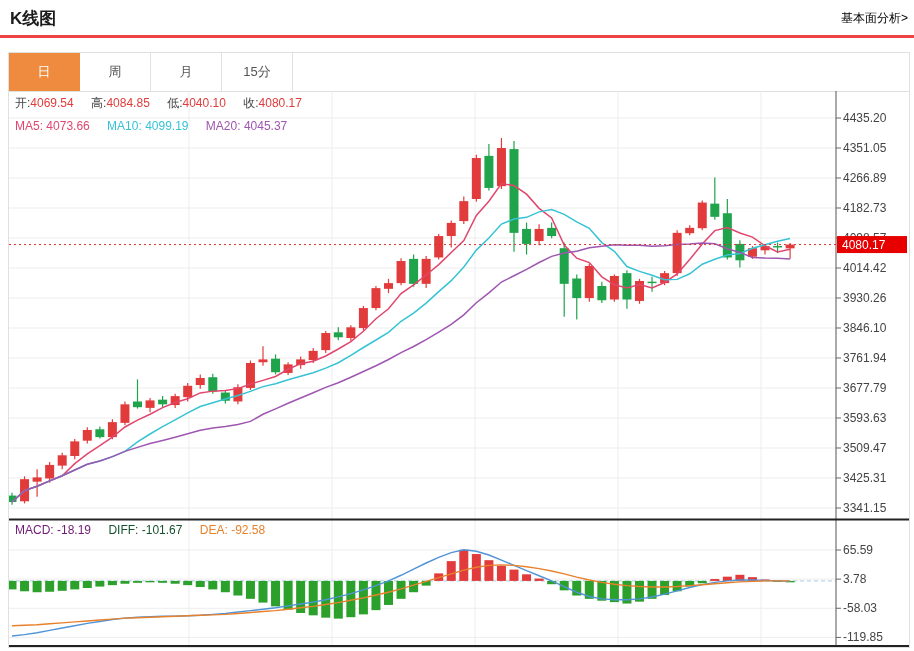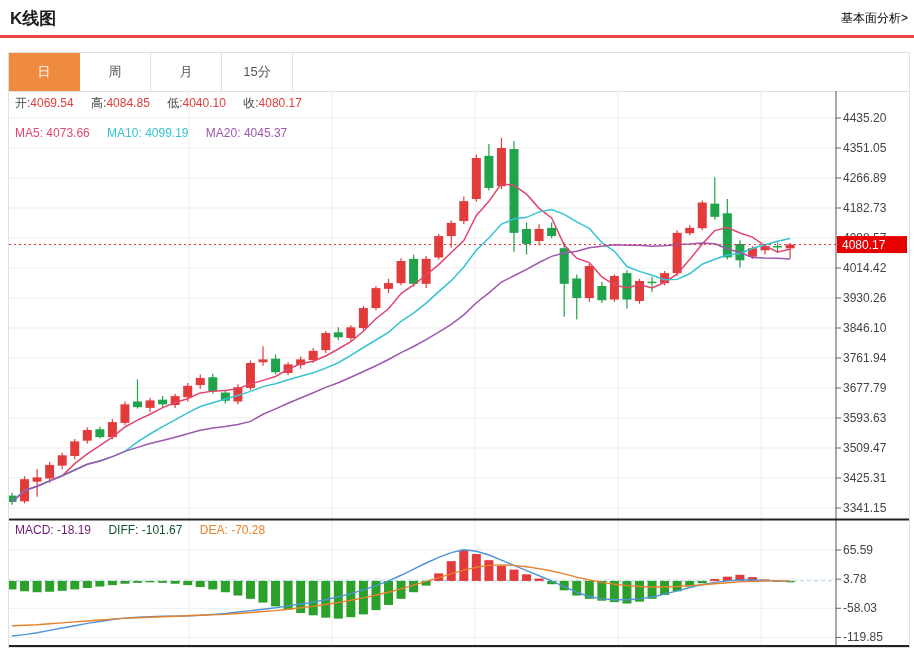--- a/index.html
+++ b/index.html
@@ -13,21 +13,21 @@
   .tabs{display:flex;height:38px;border-bottom:1px solid #e0e0e0;}
   .tab{width:71px;line-height:38px;text-align:center;font-size:13px;color:#555;
        border-right:1px solid #e0e0e0;cursor:pointer;box-sizing:border-box;background:#fff;}
   .tab.active{background:#ee8b3e;color:#fff;border-color:#ee8b3e;}
   .tab-fill{flex:1;}
   .chart-wrap{position:absolute;left:0;top:38px;width:900px;height:557px;}
   #chart-svg{position:absolute;left:0;top:0;}
   .legend{position:absolute;z-index:3;font-size:12px;white-space:nowrap;}
   .legend .item{margin-right:14px;}
   .lg-ohlc{left:6px;top:4px;}
-  .lg-ma{left:6px;top:35px;text-align:center;}
+  .lg-ma{left:6px;top:28px;text-align:center;}
   .lg-macd{left:6px;top:432px;}
   .lbl{color:#444;}
   .val-red{color:#e23b3b;}
   .c-ma5{color:#e1476e;}
   .c-ma10{color:#36c3d4;}
   .c-ma20{color:#9e56b0;}
   .c-macd{color:#701a75;}
   .c-diff{color:#14532d;}
   .c-dea{color:#e8812c;}
 </style>
@@ -325,16 +325,16 @@
 
     <div class="legend lg-ma">
       <span class="item c-ma5"><span>MA5:</span> <span>4073.66</span></span>
       <span class="item c-ma10"><span>MA10:</span> <span>4099.19</span></span>
       <span class="item c-ma20"><span>MA20:</span> <span>4045.37</span></span>
     </div>
 
     <div class="legend lg-macd">
       <span class="item c-macd"><span>MACD:</span> <span>-18.19</span></span>
       <span class="item c-diff"><span>DIFF:</span> <span>-101.67</span></span>
-      <span class="item c-dea"><span>DEA:</span> <span>-70.28</span></span>
+      <span class="item c-dea"><span>DEA:</span> <span>-92.58</span></span>
     </div>
   </div>
 </div>
 
 </body></html>

